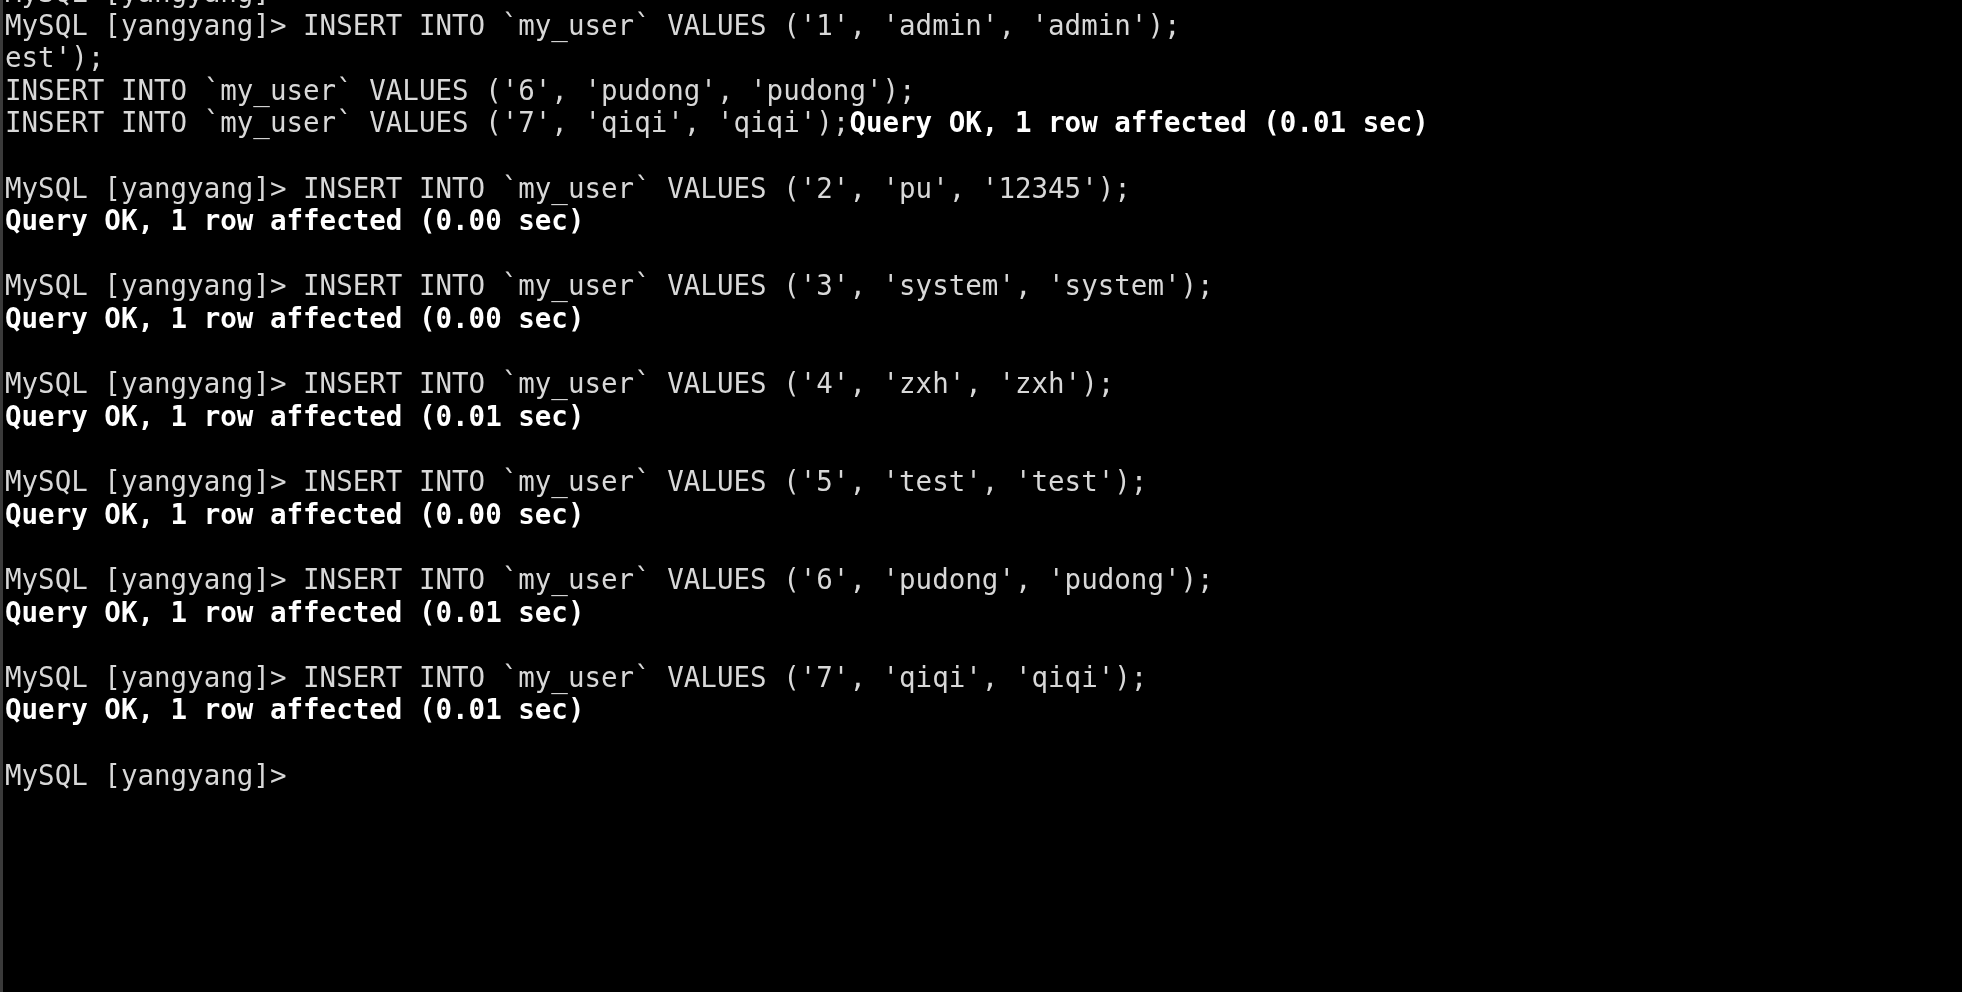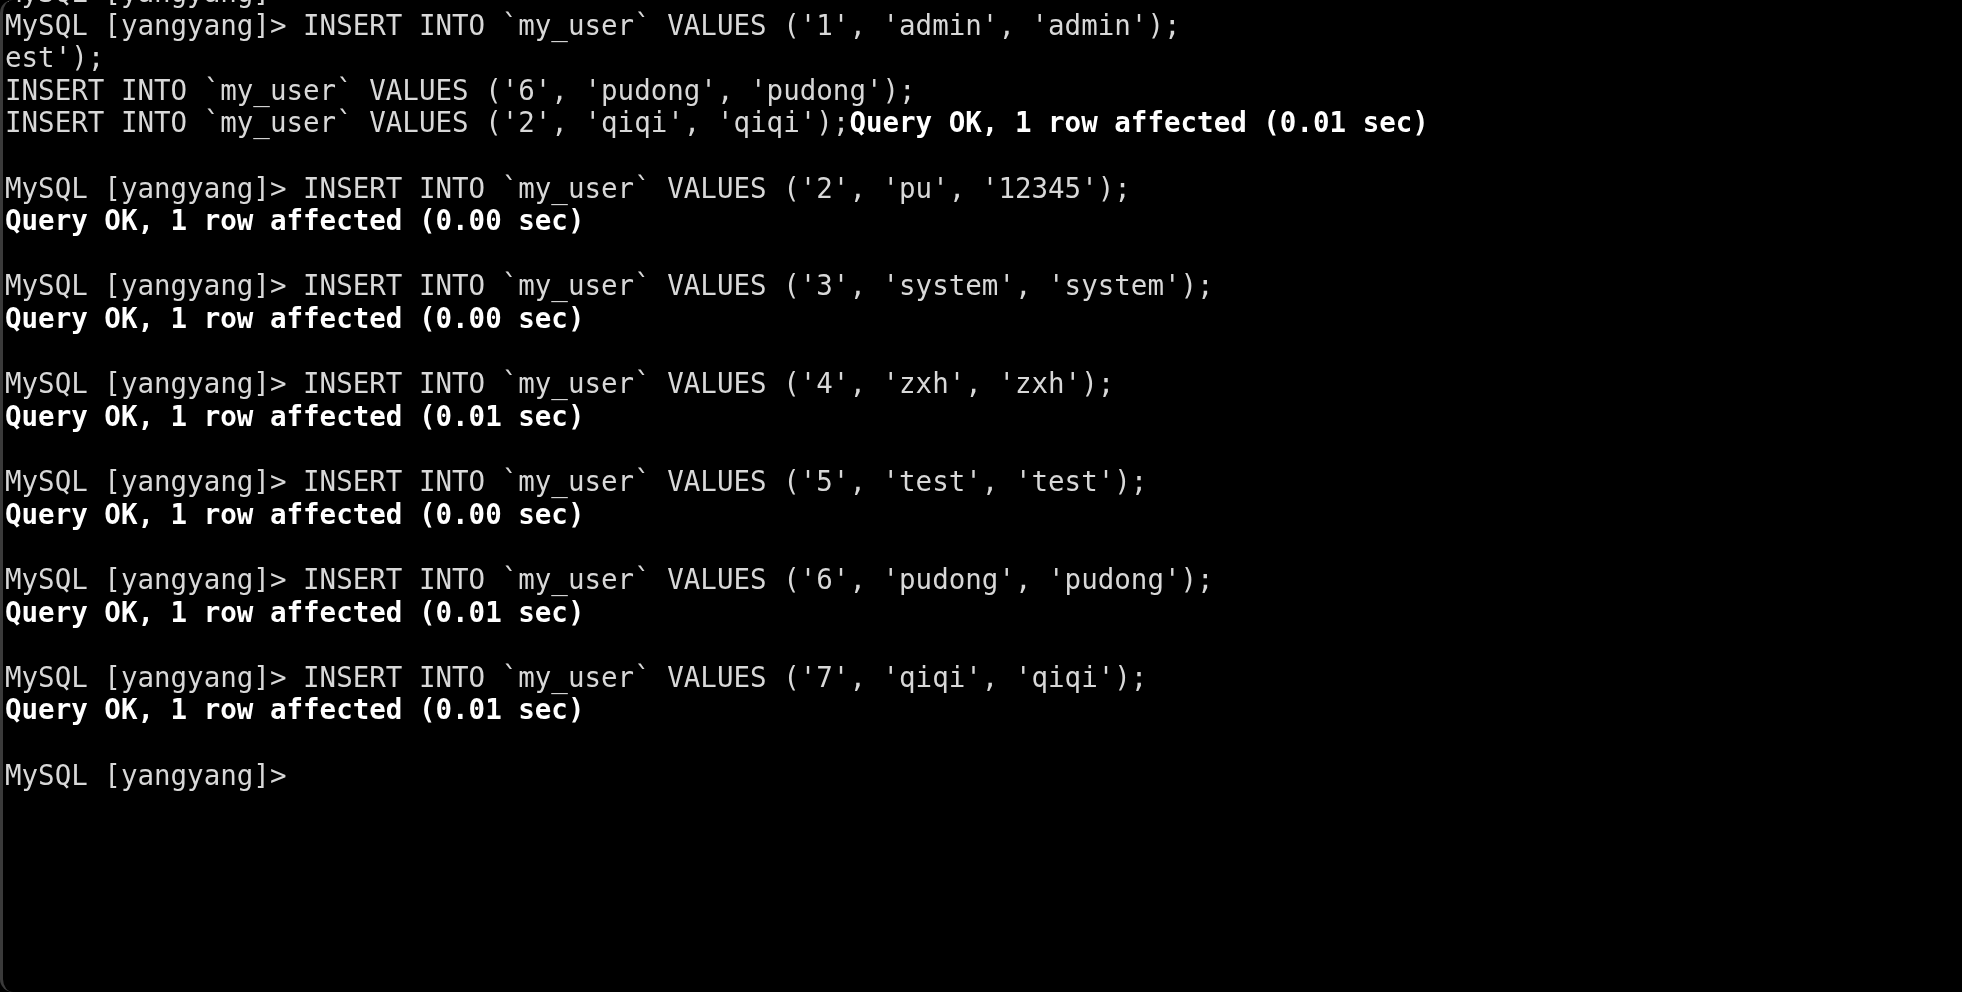--- a/index.html
+++ b/index.html
@@ -9,21 +9,20 @@
     background: #000000;
   }
   #terminal {
     position: relative;
     width: 1962px;
     height: 992px;
     background: #000000;
     overflow: hidden;
     box-sizing: border-box;
     border-left: 3px solid #3a3a3a;
-    border-radius: 13px;
   }
   #screen {
     position: absolute;
     left: 0;
     top: -24px;          
     width: 1962px;
     padding-left: 2px;
     box-sizing: border-box;
   }
   .line {
@@ -50,21 +49,21 @@
 </style>
 </head>
 <body>
 
 <div id="terminal">
   <div id="screen">
       <div class="line">MySQL [yangyang]&gt;</div>
       <div class="line">MySQL [yangyang]&gt; INSERT INTO `my_user` VALUES ('1', 'admin', 'admin');</div>
       <div class="line">est');</div>
       <div class="line">INSERT INTO `my_user` VALUES ('6', 'pudong', 'pudong');</div>
-      <div class="line"><span>INSERT INTO `my_user` VALUES ('2', 'qiqi', 'qiqi');</span><span class="bold-seg">Query OK, 1 row affected (0.01 sec)</span></div>
+      <div class="line"><span>INSERT INTO `my_user` VALUES ('7', 'qiqi', 'qiqi');</span><span class="bold-seg">Query OK, 1 row affected (0.01 sec)</span></div>
       <div class="line blank"></div>
       <div class="line">MySQL [yangyang]&gt; INSERT INTO `my_user` VALUES ('2', 'pu', '12345');</div>
       <div class="line bold">Query OK, 1 row affected (0.00 sec)</div>
       <div class="line blank"></div>
       <div class="line">MySQL [yangyang]&gt; INSERT INTO `my_user` VALUES ('3', 'system', 'system');</div>
       <div class="line bold">Query OK, 1 row affected (0.00 sec)</div>
       <div class="line blank"></div>
       <div class="line">MySQL [yangyang]&gt; INSERT INTO `my_user` VALUES ('4', 'zxh', 'zxh');</div>
       <div class="line bold">Query OK, 1 row affected (0.01 sec)</div>
       <div class="line blank"></div>

